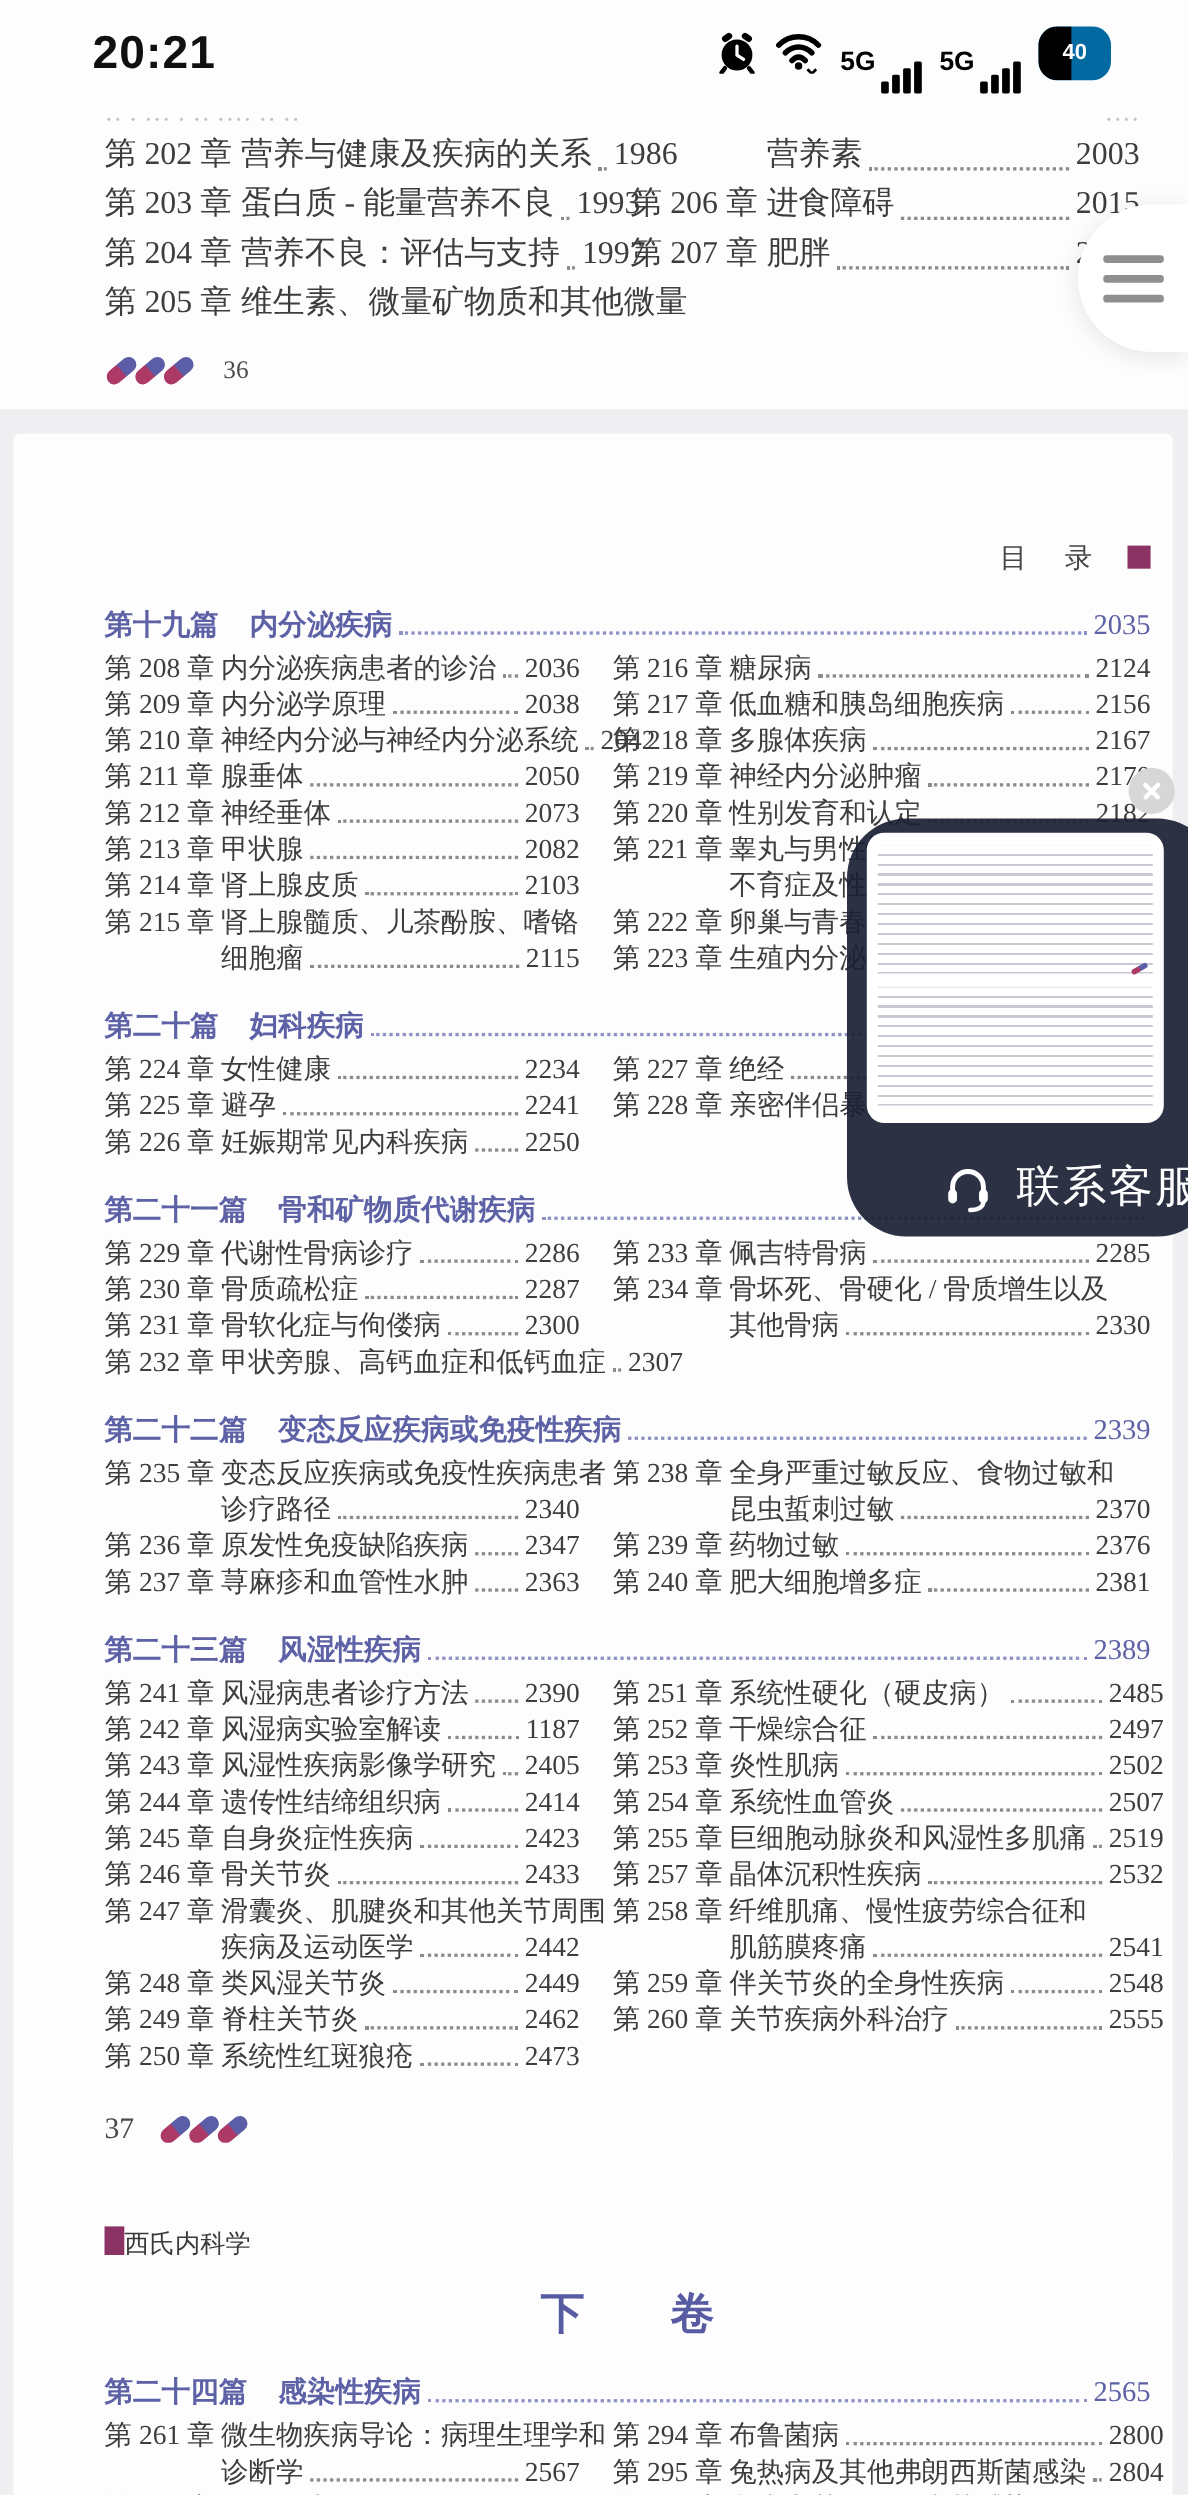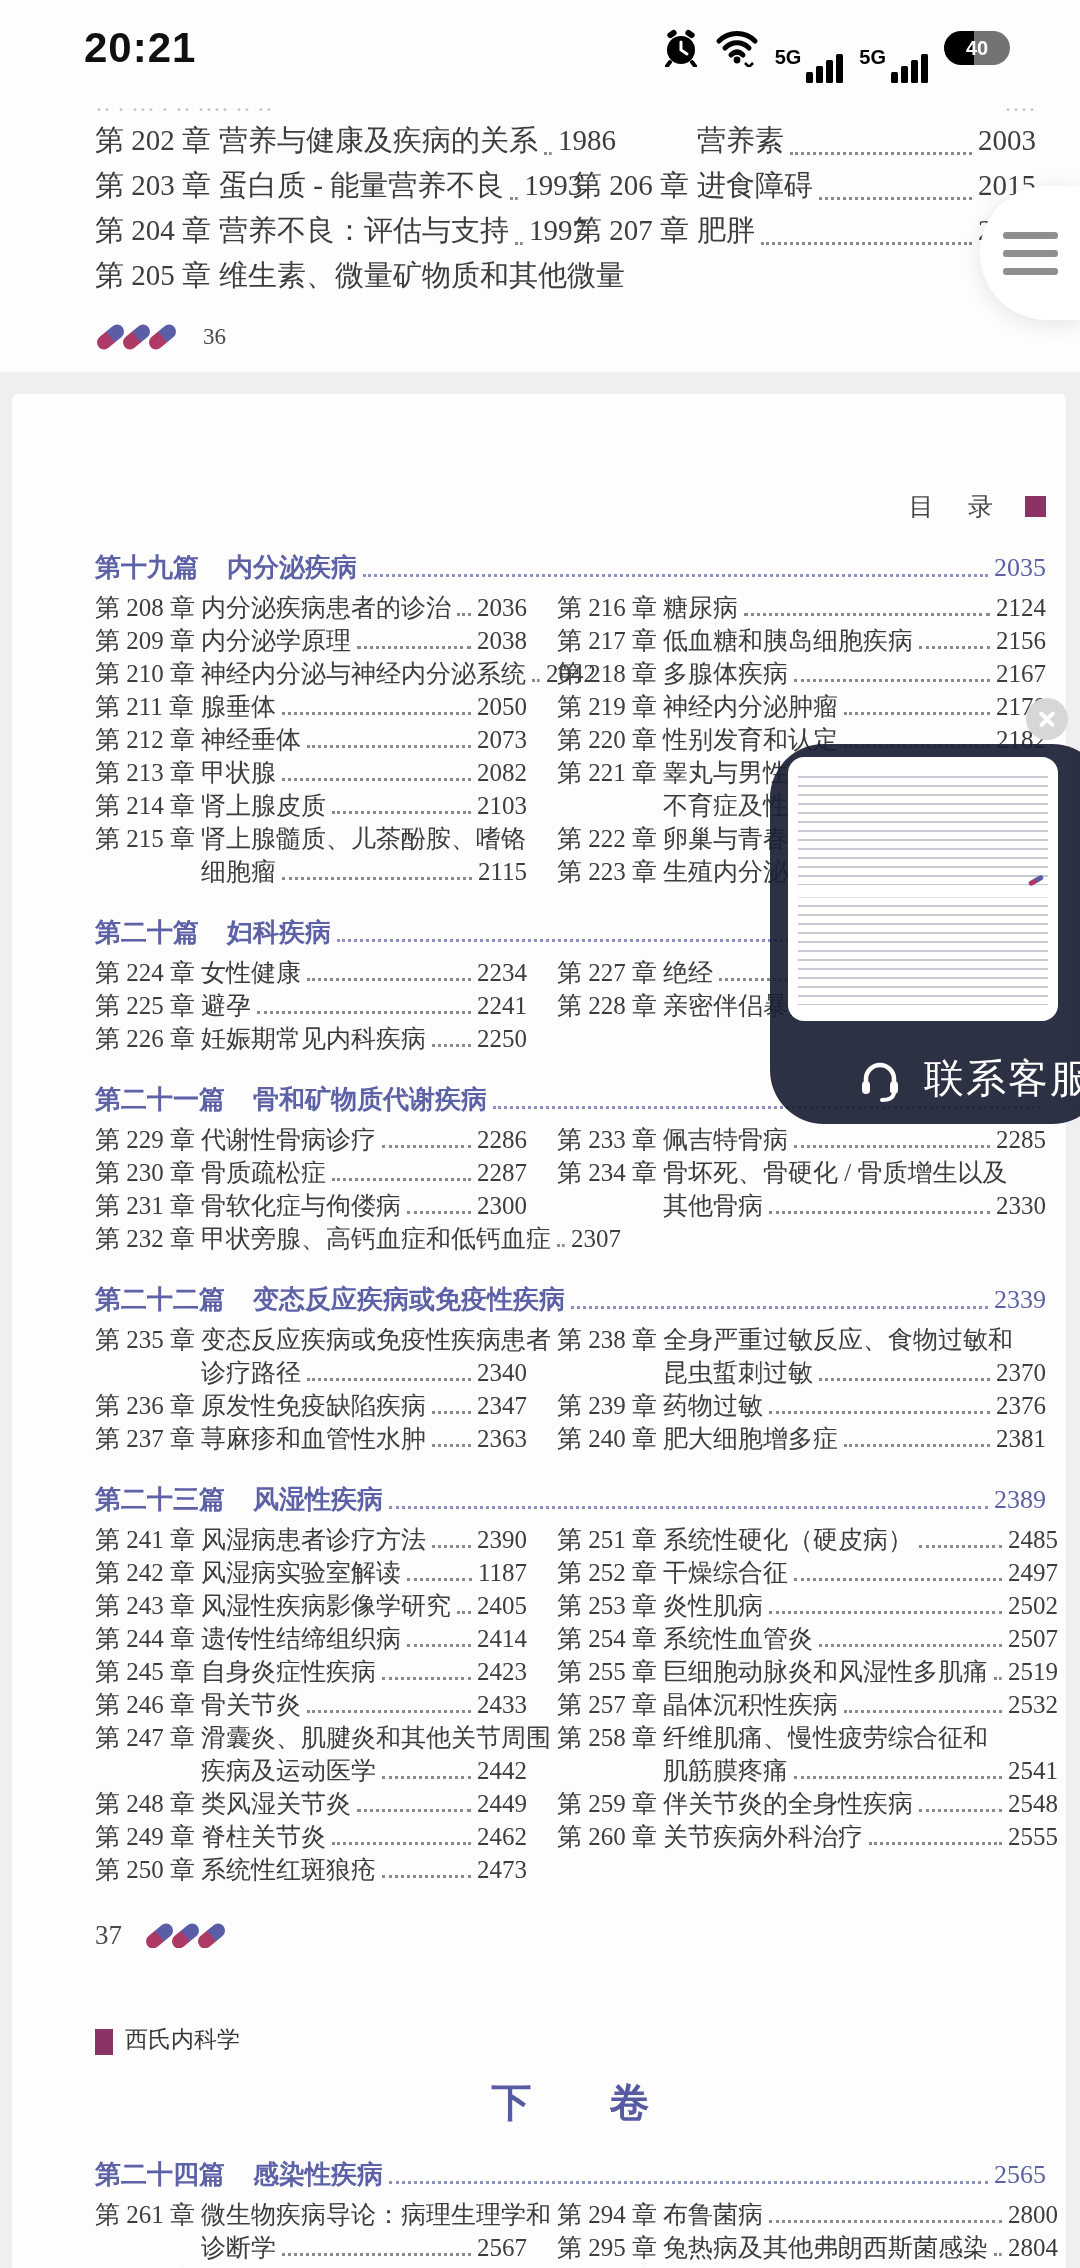--- a/index.html
+++ b/index.html
@@ -10,23 +10,23 @@
   .card { background:#fdfdfe; position:absolute; }
   #cardA { left:0; top:0; width:1080px; height:372px; }
   #cardB { left:12px; top:394px; width:1054px; height:1574px; border-radius:6px; }
   #cardC { left:12px; top:1948px; width:1054px; height:340px; border-radius:6px 6px 0 0; }
 
   
   .statusbar { position:absolute; top:0; left:0; width:1080px; height:92px; z-index:5; }
   .time { position:absolute; left:84px; top:24px; font-family:"Liberation Sans",sans-serif; font-weight:700; font-size:42px; color:#101010; letter-spacing:1px; }
   .sb-icons { position:absolute; right:70px; top:26px; display:flex; align-items:center; gap:16px; height:44px; }
   .sig { display:flex; align-items:flex-end; gap:3px; position:relative; padding-top:2px; }
-  .sig .g5 { font-family:"Liberation Sans",sans-serif; font-weight:700; font-size:20px; color:#000; margin-right:2px; transform:translateY(-14px);margin-top:44px; }
+  .sig .g5 { font-family:"Liberation Sans",sans-serif; font-weight:700; font-size:24px; color:#000; margin-right:2px; transform:translateY(-14px);margin-top:44px; }
   .bar { width:7px; background:#000; border-radius:1.5px; display:inline-block; }
-  .batt { position:relative; width:66px; height:34px; border-radius:17px; background:#737373; overflow:hidden; }
+  .batt { position:relative; width:66px; height:49px; border-radius:17px; background:#0369a1; overflow:hidden; }
   .batt .fill { position:absolute; left:0; top:0; bottom:0; width:46%; background:#000; border-radius:17px 0 0 17px; }
   .batt .pct { position:absolute; inset:0; display:flex; align-items:center; justify-content:center; color:#fff; font-family:"Liberation Sans",sans-serif; font-weight:700; font-size:20px; }
 
   
   .row { display:flex; align-items:baseline; line-height:33px; font-size:25px; white-space:nowrap; }
   .row .ch { width:106px; flex:0 0 106px; }
   .row .t  { }
   .dots { flex:1 1 10px; min-width:8px; border-bottom:3px dotted #8b8b8b; margin:0 6px 8px 6px; align-self:flex-end; }
   .spacer { flex:1; }
   .pg { text-align:right; }
@@ -46,21 +46,21 @@
   #cardA .content { padding:118px 44px 0 95px; }
   #cardA .col-l { width:478px; flex:0 0 478px; padding-right:34px; }
   .clip-row { position:absolute; top:96px; left:95px; right:44px; height:26px; overflow:hidden; color:#c2c2c2; font-size:24px; display:flex; }
   .clip-row .spacer{flex:1;}
 
   
   #cardB .content { padding:96px 20px 0 83px; }
   #cardC .content { padding:76px 20px 0 83px; }
   .corner { text-align:right; font-size:25px; color:#454545; letter-spacing:14px; padding-right:0; }
   .sq { display:inline-block; width:21px; height:21px; background:#8c3366; vertical-align:-2px; }
-  .booklabel { font-size:23px; color:#3a3a3a; display:flex; align-items:flex-end; gap:12px; }
+  .booklabel { font-size:23px; color:#3a3a3a; display:flex; align-items:flex-start; }
   .booklabel .sq { width:18px; height:26px; }
   .volume { text-align:center; font-size:40px; font-weight:700; color:#575ba2; letter-spacing:34px; margin:20px 0 26px 34px; }
 
   .section { margin-top:28px; }
   .section .cols { margin-top:6px; }
 
   
   .pills { display:inline-flex; }
   .pill { display:inline-block; width:31px; height:14px; border-radius:8px; background:linear-gradient(to right,#ad3966 47%,#5b5ea6 53%); transform:rotate(-40deg); margin-right:-5px; }
   .footer36 { display:flex; align-items:center; gap:30px; margin:26px 0 0 0; font-size:23px; color:#4a4a4a; }

